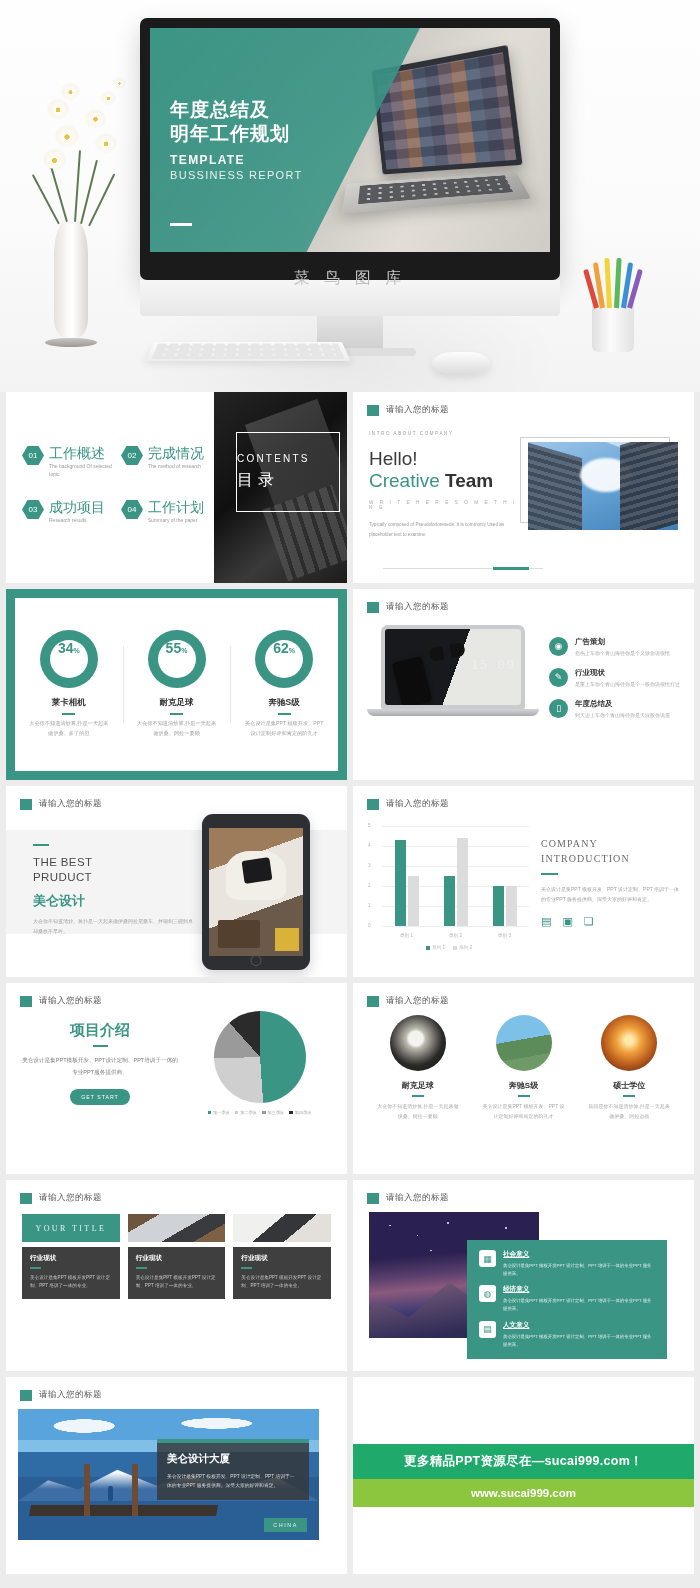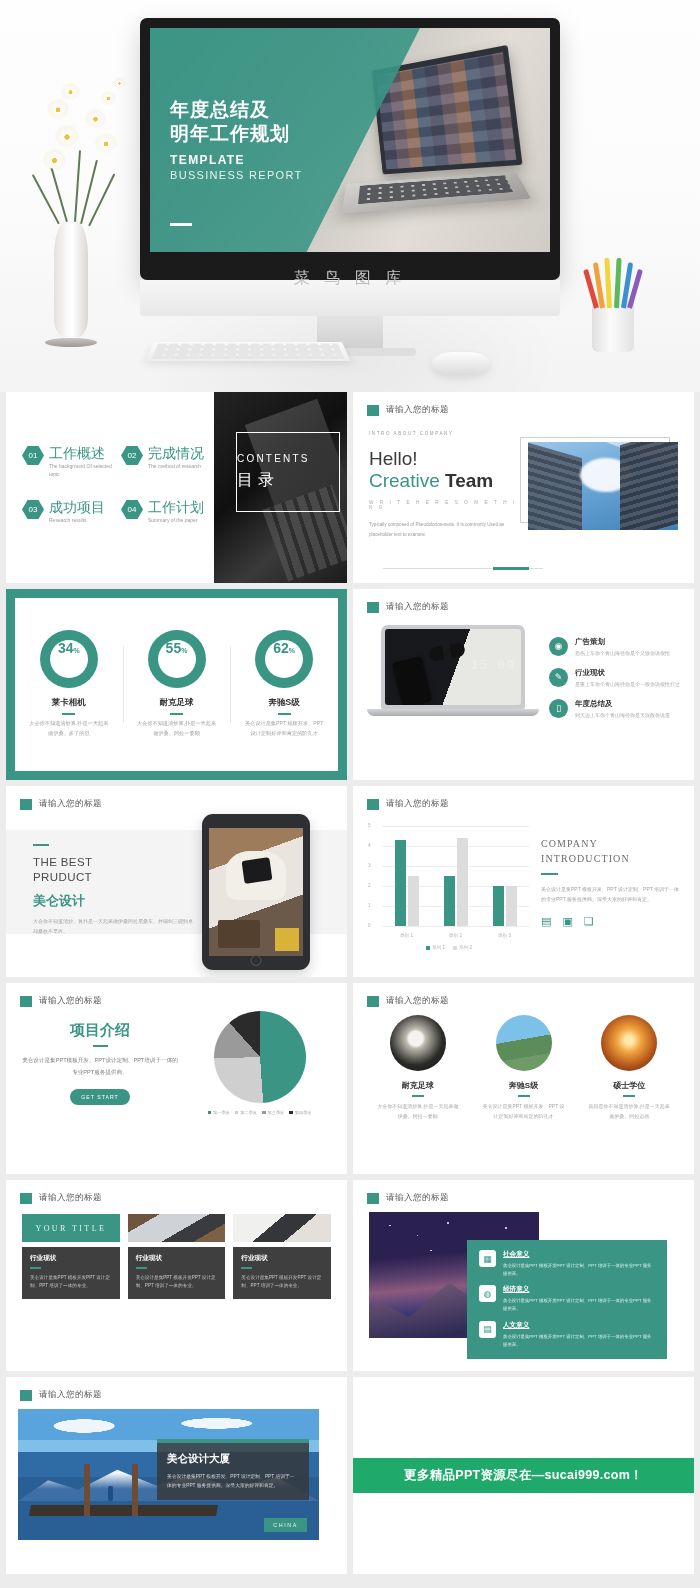--- a/index.html
+++ b/index.html
@@ -769,18 +769,19 @@
             <div class="lk-h">美仑设计大厦</div>
             <div class="lk-d">美仑设计是集PPT 模板开发、PPT 设计定制、PPT 培训于一体的专业PPT 服务提供商。深受大家的好评和肯定。</div>
           </div>
           <div class="lk-tag">CHINA</div>
         </div>
       </div>
 
       <div class="slide tall">
         <div class="fb">
           <div class="fb1">更多精品PPT资源尽在—sucai999.com！</div>
+          <div class="fb2">www.sucai999.com</div>
         </div>
       </div>
     </div>
 
   </div>
 </div>
 
 </body></html>

